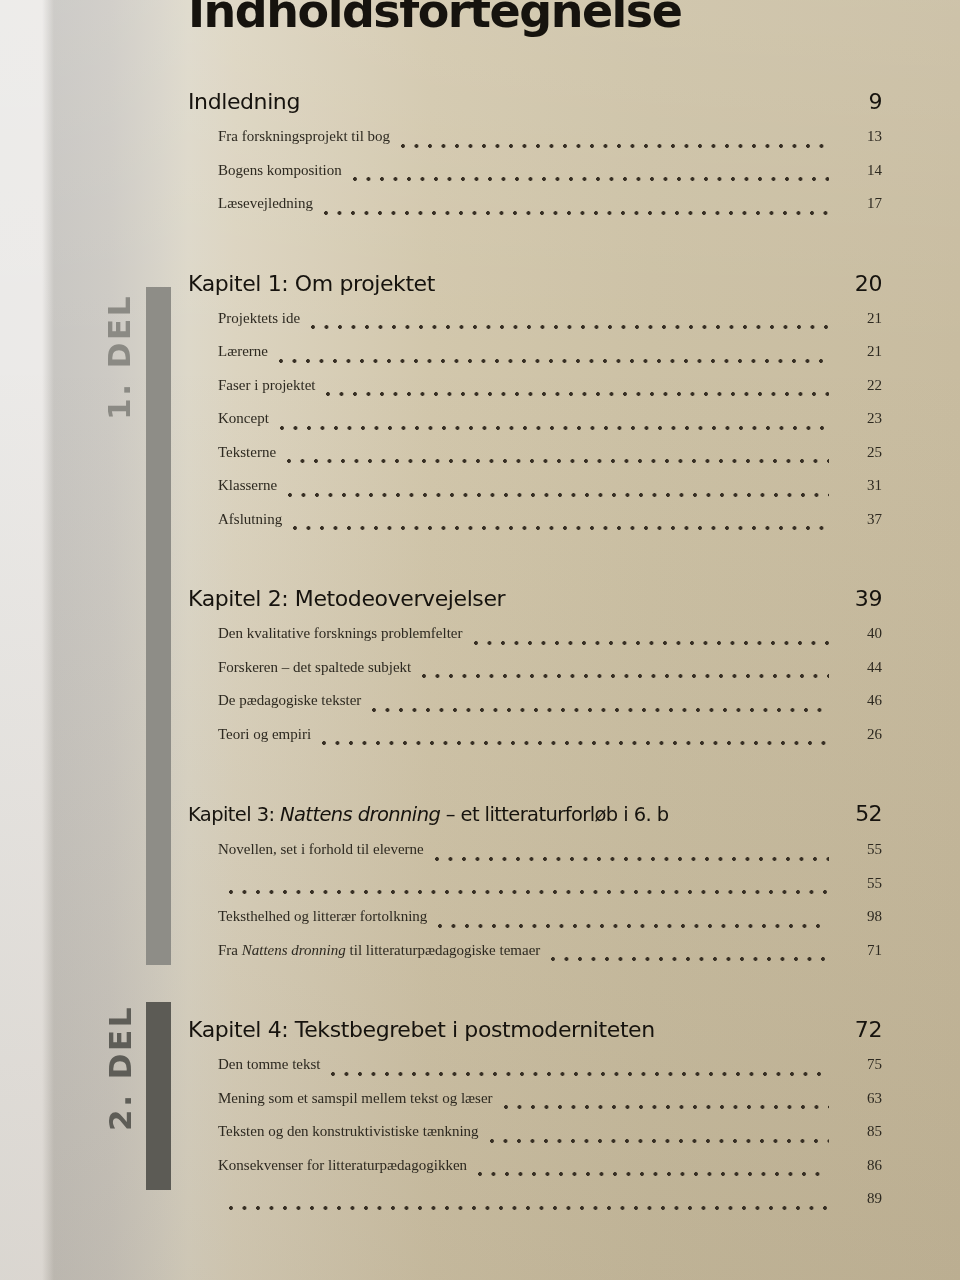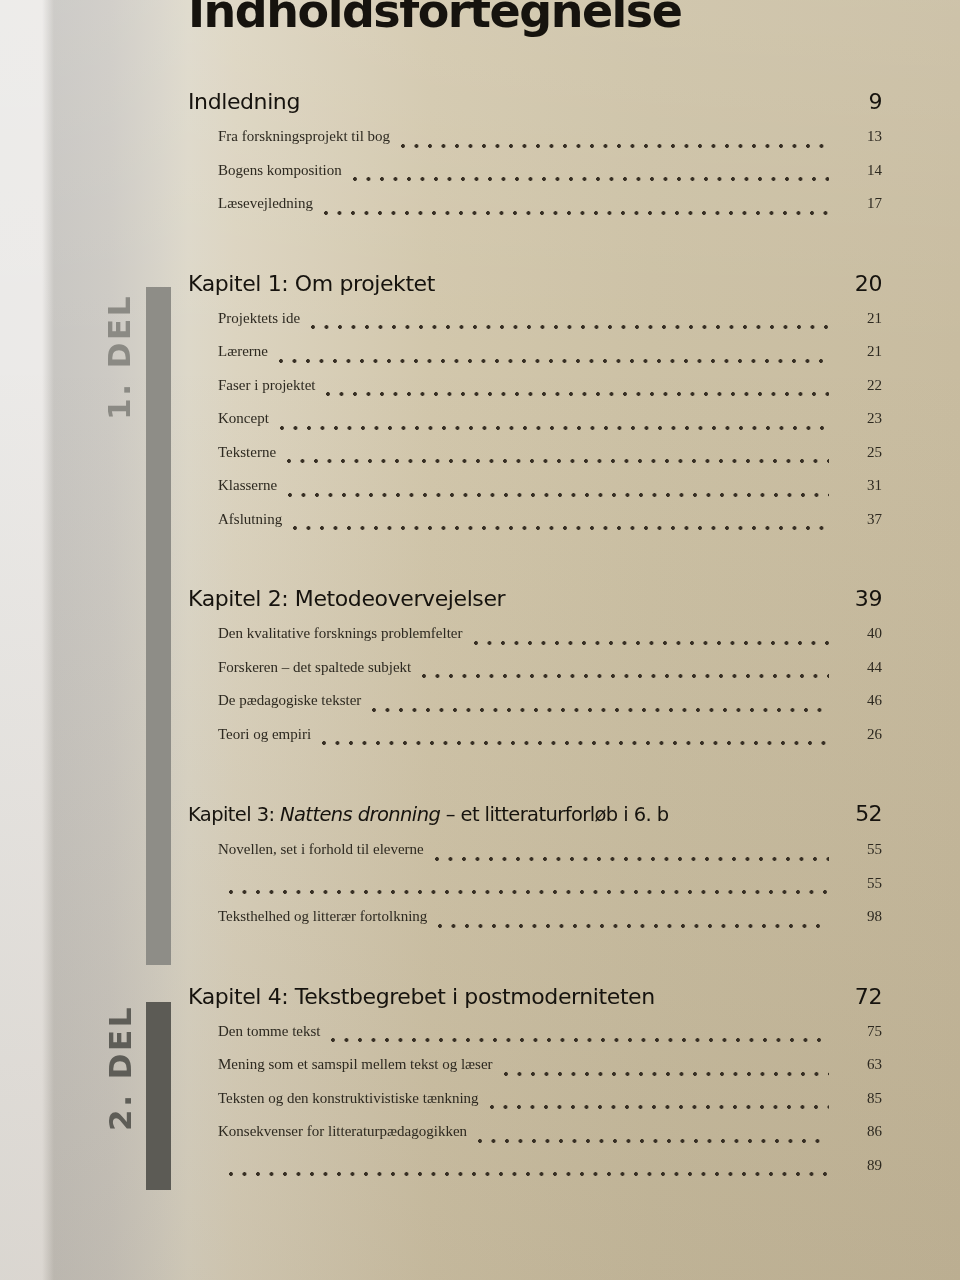--- a/index.html
+++ b/index.html
@@ -196,20 +196,25 @@
       </div>
       <div class="row entry">
         <span class="leader"></span>
         <span class="num">55</span>
       </div>
       <div class="row entry">
         <span class="lbl">Teksthelhed og litterær fortolkning</span>
         <span class="leader"></span>
         <span class="num">98</span>
       </div>
+      <div class="row entry">
+        <span class="lbl"><span>Fra </span><span class="it">Nattens dronning</span><span> til litteraturpædagogiske temaer</span></span>
+        <span class="leader"></span>
+        <span class="num">71</span>
+      </div>
     </div>
 
     <div class="sec">
       <div class="row heading">
         <span class="lbl">Kapitel 4: Tekstbegrebet i postmoderniteten</span>
         <span class="spacer"></span>
         <span class="num">72</span>
       </div>
       <div class="row entry">
         <span class="lbl">Den tomme tekst</span>

